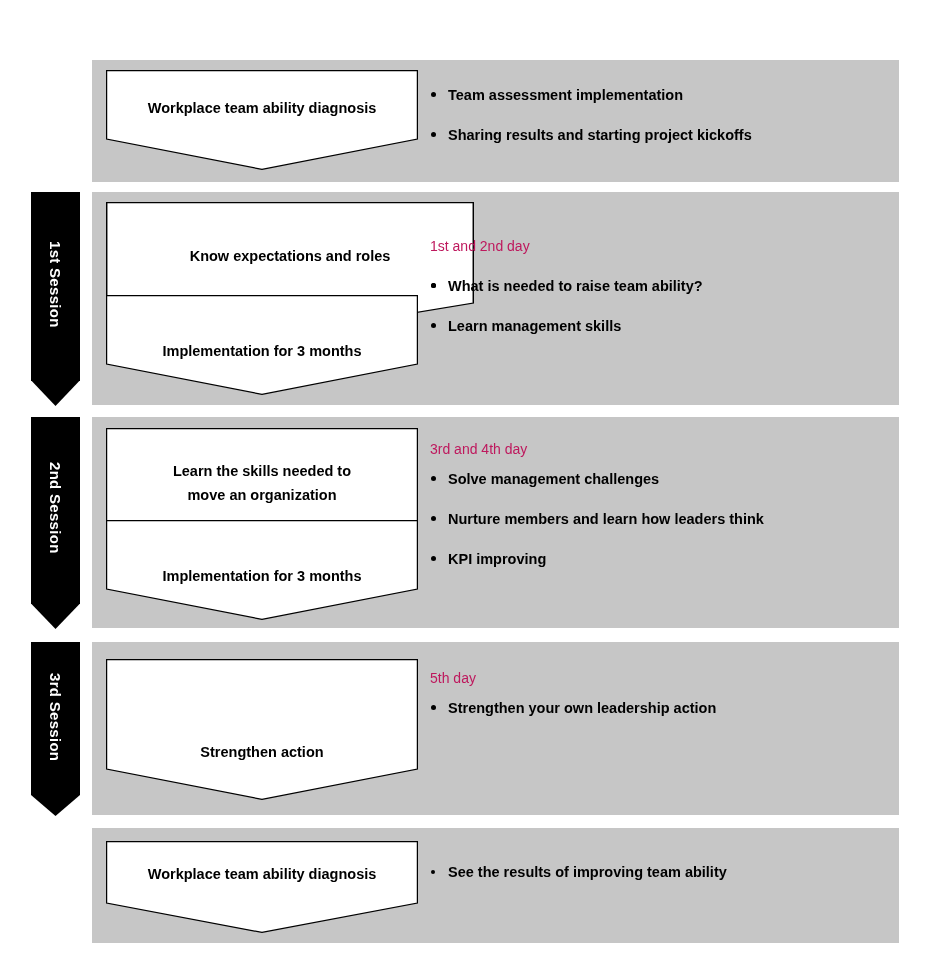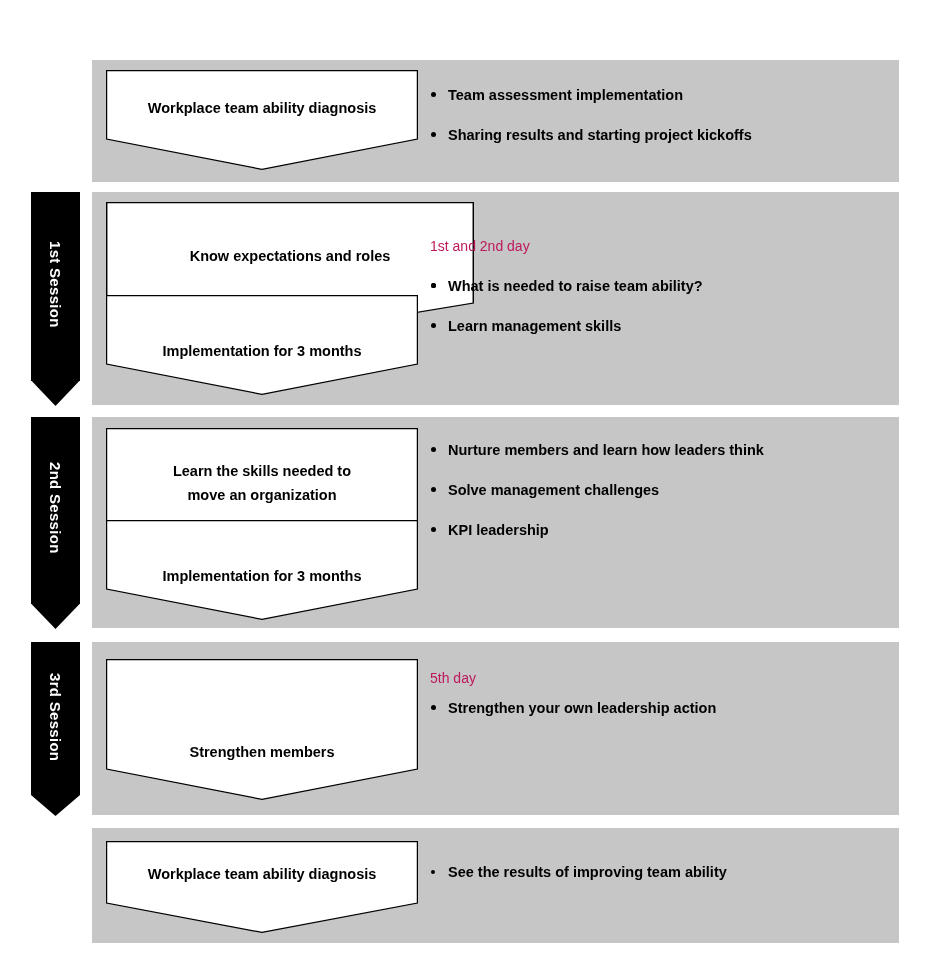--- a/index.html
+++ b/index.html
@@ -227,50 +227,51 @@
   <div class="chev-wrap" style="left:106px; top:520px; width:304px; height:100px;">
     <div class="chevron">
       <svg viewBox="0 0 304 100" preserveAspectRatio="none">
         <polygon points="0.6,0.6 303.4,0.6 303.4,69 152,99.4 0.6,69" fill="#ffffff" stroke="#000000" stroke-width="1.2"></polygon>
       </svg>
     </div>
     <div class="chev-text" style="top:45px;">Implementation for 3 months</div>
   </div>
 
   <div class="content" style="top:441px;">
+    <div class="day-label">3rd and 4th day</div>
     <ul class="bullets">
       <li>
         <span class="dot"></span>
+        <span>Solve management challenges</span>
+      </li>
+      <li>
+        <span class="dot"></span>
         <span>Nurture members and learn how leaders think</span>
       </li>
       <li>
         <span class="dot"></span>
-        <span>Solve management challenges</span>
-      </li>
-      <li>
-        <span class="dot"></span>
-        <span>KPI leadership</span>
+        <span>KPI improving</span>
       </li>
     </ul>
   </div>
 
   <div class="session-arrow" style="left:31px; top:642px; height:174px;">
     <div class="arrow-shape"></div>
     <div class="arrow-label">3rd Session</div>
   </div>
 
   <div class="band" style="top:642px; height:173px;"></div>
 
   <div class="chev-wrap" style="left:106px; top:659px; width:304px; height:141px;">
     <div class="chevron">
       <svg viewBox="0 0 304 141" preserveAspectRatio="none">
         <polygon points="0.6,0.6 303.4,0.6 303.4,110 152,140.4 0.6,110" fill="#ffffff" stroke="#000000" stroke-width="1.2"></polygon>
       </svg>
     </div>
-    <div class="chev-text" style="top:82px;">Strengthen members</div>
+    <div class="chev-text" style="top:82px;">Strengthen action</div>
   </div>
 
   <div class="content" style="top:670px;">
     <div class="day-label">5th day</div>
     <ul class="bullets">
       <li>
         <span class="dot"></span>
         <span>Strengthen your own leadership action</span>
       </li>
     </ul>

